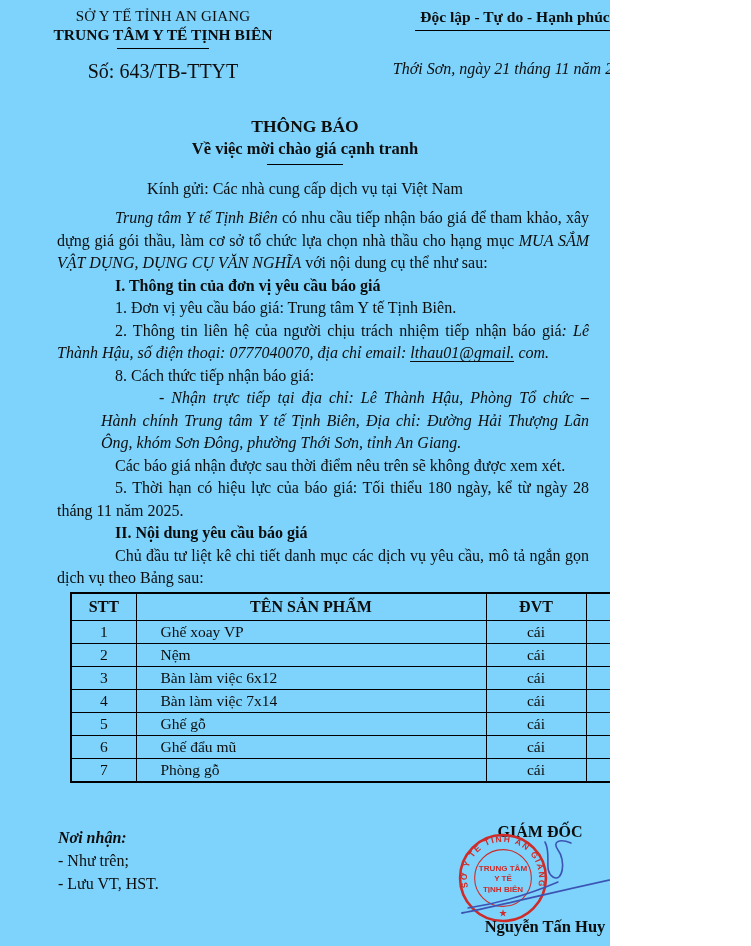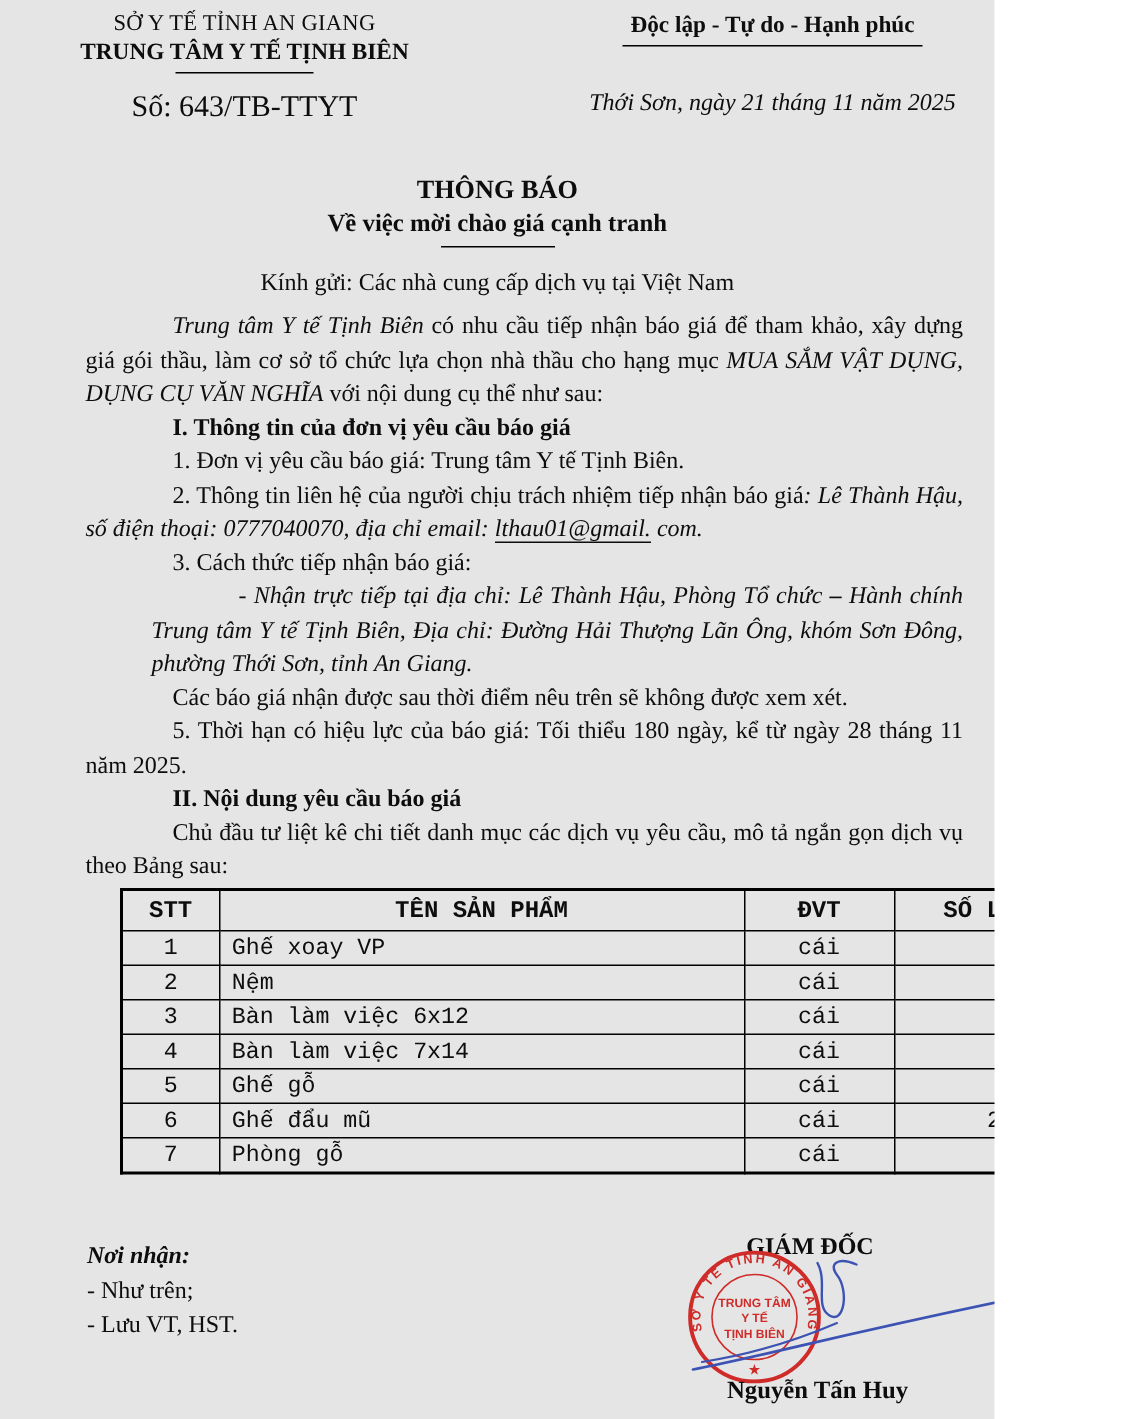--- a/index.html
+++ b/index.html
@@ -3,22 +3,22 @@
 <meta charset="utf-8">
 <style>
   :root{
     --ink:#0d0d0d;
     --red:#cf2b28;
     --blue:#3c53b4;
   }
   html,body{margin:0;padding:0;background:#fff;}
   .page{
     position:relative;
-    width:663px;height:946px;
-    background:#e5e5e5;
+    width:610px;height:946px;
+    background:#7dd3fc;
     font-family:"Liberation Serif", serif;
     font-size:16px;
     color:var(--ink);
     overflow:hidden;
   }
   
   .hdr{position:relative;height:100px;padding-top:8px;}
   .hdr-left{position:absolute;left:0;top:8px;width:326px;text-align:center;}
   .hdr-right{position:absolute;left:326px;top:6px;width:378px;text-align:center;}
   .hdr-dept{font-size:15px;letter-spacing:.2px;}
@@ -39,25 +39,25 @@
   
   .body{padding:0 21px 0 57px;margin-top:9px;line-height:22.5px;}
   .body p{margin:0;text-align:justify;text-indent:58px;}
   .body p.hang{text-indent:58px;margin-left:44px;}
   .sec-head{font-weight:bold;text-align:left !important;}
   .i{font-style:italic;}
   .b{font-weight:bold;}
   .u{border-bottom:1px solid var(--ink);}
   
   .tbl-wrap{margin:2px 21px 0 57px;}
-  table.products{border-collapse:collapse;border:2px solid #000;margin-left:23px;width:658px;table-layout:fixed;font-family:Liberation Mono, monospace;}
+  table.products{border-collapse:collapse;border:2px solid #000;margin-left:13px;width:658px;table-layout:fixed;}
   table.products th,table.products td{border:1px solid #000;overflow:hidden;white-space:nowrap;}
   table.products th{font-size:16px;font-weight:bold;height:26px;text-align:center;padding:0 2px;}
   table.products td{font-size:15.5px;height:22px;padding:0 2px;text-align:center;}
-  table.products td.col-name{text-align:left;padding-left:8px;}
+  table.products td.col-name{text-align:left;padding-left:24px;}
   
   .footer{position:absolute;left:0;top:820px;width:751px;height:126px;}
   .recipients{position:absolute;left:58px;top:6px;line-height:23px;font-size:16px;}
   .recip-head{font-weight:bold;font-style:italic;}
   .signer-title{position:absolute;left:460px;top:3px;width:160px;text-align:center;font-weight:bold;font-size:16px;}
   .signer-name{position:absolute;left:455px;top:97px;width:180px;text-align:center;font-weight:bold;font-size:16.5px;}
   .stamp{position:absolute;left:457px;top:12px;width:92px;height:92px;}
   .stamp text{font-family:"Liberation Sans", sans-serif;font-weight:bold;fill:var(--red);}
   .signature{position:absolute;left:440px;top:10px;width:310px;height:100px;pointer-events:none;}
 </style>
@@ -87,21 +87,21 @@
   </div>
 
   <div class="greeting">Kính gửi: Các nhà cung cấp dịch vụ tại Việt Nam</div>
 
   <div class="body">
     <p><span class="i">Trung tâm Y tế Tịnh Biên</span><span> có nhu cầu tiếp nhận báo giá để tham khảo, xây dựng giá gói thầu, làm cơ sở tổ chức lựa chọn nhà thầu cho hạng mục </span><span class="i">MUA SẮM VẬT DỤNG, DỤNG CỤ VĂN NGHĨA</span><span> với nội dung cụ thể như sau:</span></p>
 
     <p class="sec-head">I. Thông tin của đơn vị yêu cầu báo giá</p>
     <p>1. Đơn vị yêu cầu báo giá: Trung tâm Y tế Tịnh Biên.</p>
     <p><span>2. Thông tin liên hệ của người chịu trách nhiệm tiếp nhận báo giá</span><span class="i">: Lê Thành Hậu, số điện thoại: 0777040070, địa chỉ email: </span><span class="i u">lthau01@gmail.</span><span class="i"> com.</span></p>
-    <p>3. Cách thức tiếp nhận báo giá:</p>
+    <p>8. Cách thức tiếp nhận báo giá:</p>
     <p class="hang"><span class="i">- Nhận trực tiếp tại địa chỉ: Lê Thành Hậu, Phòng Tổ chức </span><span class="i b">–</span><span class="i"> Hành chính Trung tâm Y tế Tịnh Biên, Địa chỉ: Đường Hải Thượng Lãn Ông, khóm Sơn Đông, phường Thới Sơn, tỉnh An Giang.</span></p>
     <p>Các báo giá nhận được sau thời điểm nêu trên sẽ không được xem xét.</p>
     <p>5. Thời hạn có hiệu lực của báo giá: Tối thiểu 180 ngày, kể từ ngày 28 tháng 11 năm 2025.</p>
 
     <p class="sec-head">II. Nội dung yêu cầu báo giá</p>
     <p>Chủ đầu tư liệt kê chi tiết danh mục các dịch vụ yêu cầu, mô tả ngắn gọn dịch vụ theo Bảng sau:</p>
   </div>
 
   <div class="tbl-wrap">
     <table class="products">

